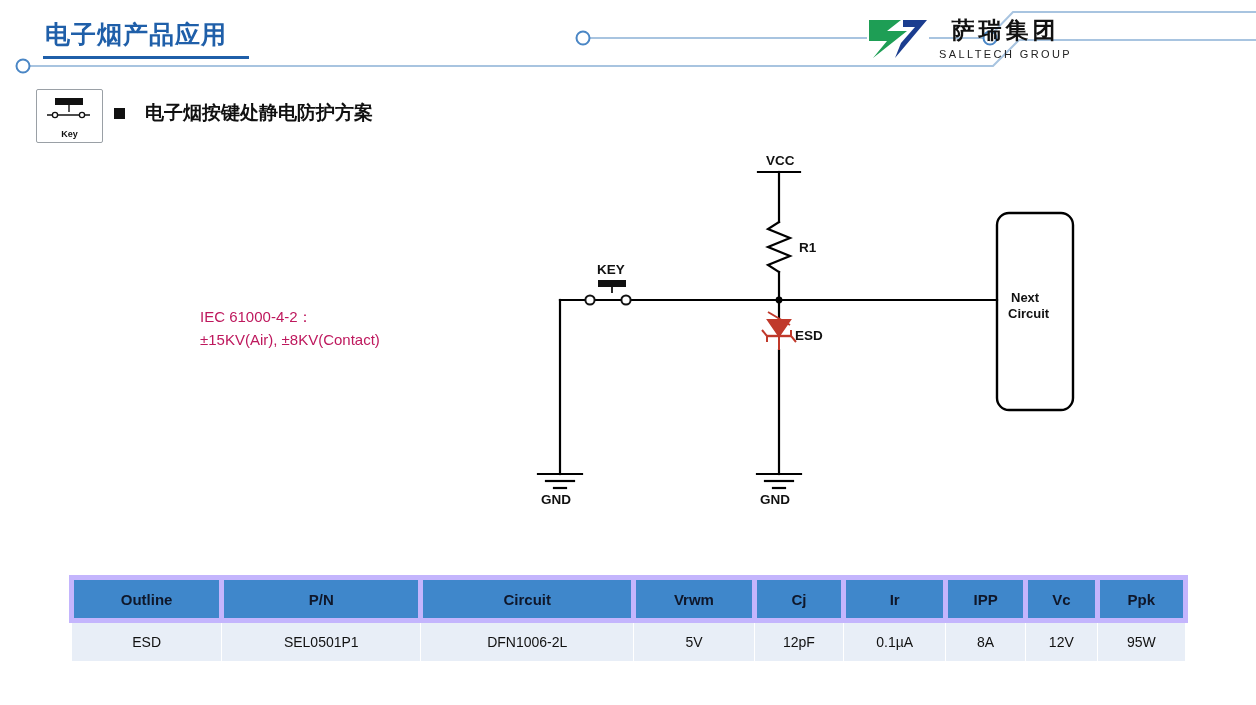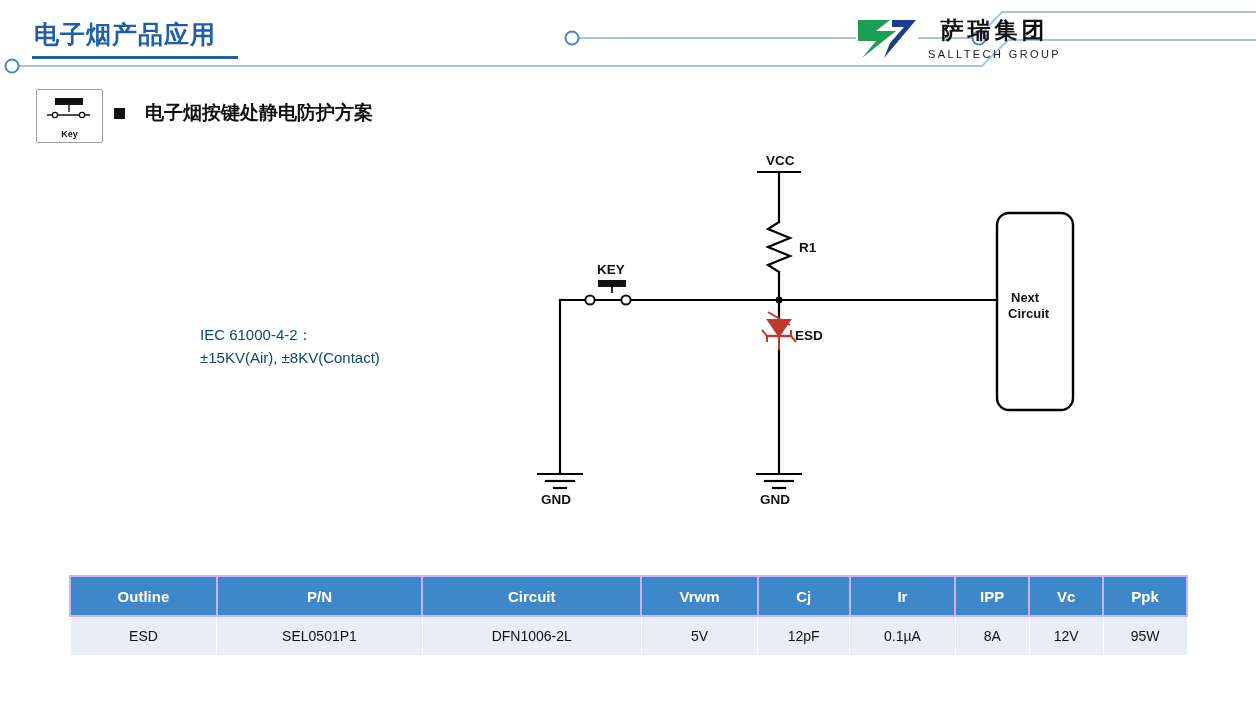--- a/index.html
+++ b/index.html
@@ -12,21 +12,21 @@
     background: #ffffff;
     font-family: "Liberation Sans", sans-serif;
     color: #1a1a1a;
     overflow: hidden;
     position: relative;
   }
 
   
   .header {
     position: absolute;
-    left: 2px; top: 0;
+    left: 13px; top: 0;
     width: 1124px;
     height: 80px;
   }
   .page-title {
     position: absolute;
     left: 32px;
     top: 18px;
     font-size: 25px;
     font-weight: bold;
     color: #1f5fa9;
@@ -133,43 +133,43 @@
   .schematic {
     position: absolute;
     left: 0;
     top: 140px;
     width: 1256px;
     height: 400px;
   }
   .iec-note {
     position: absolute;
     left: 200px;
-    top: 183px;
+    top: 165px;
     font-size: 15px;
-    color: #0c4a6e;
+    color: #be185d;
     line-height: 1.55;
     white-space: pre;
   }
 
   
   .spec-table {
     position: absolute;
     left: 69px;
     top: 575px;
     width: 1119px;
     border-collapse: collapse;
     font-size: 14px;
   }
   .spec-table th {
     background: #3f87cb;
-    color: #ffffff;
+    color: #0f172a;
     font-weight: bold;
     font-size: 15px;
     height: 36px;
-    border: 2px solid #c4b5fd;
+    border: 5px solid #c4b5fd;
     text-align: center;
   }
   .spec-table td {
     background: #e8eef7;
     color: #111;
     height: 36px;
     border: 1px solid #ffffff;
     text-align: center;
   }
 </style>

